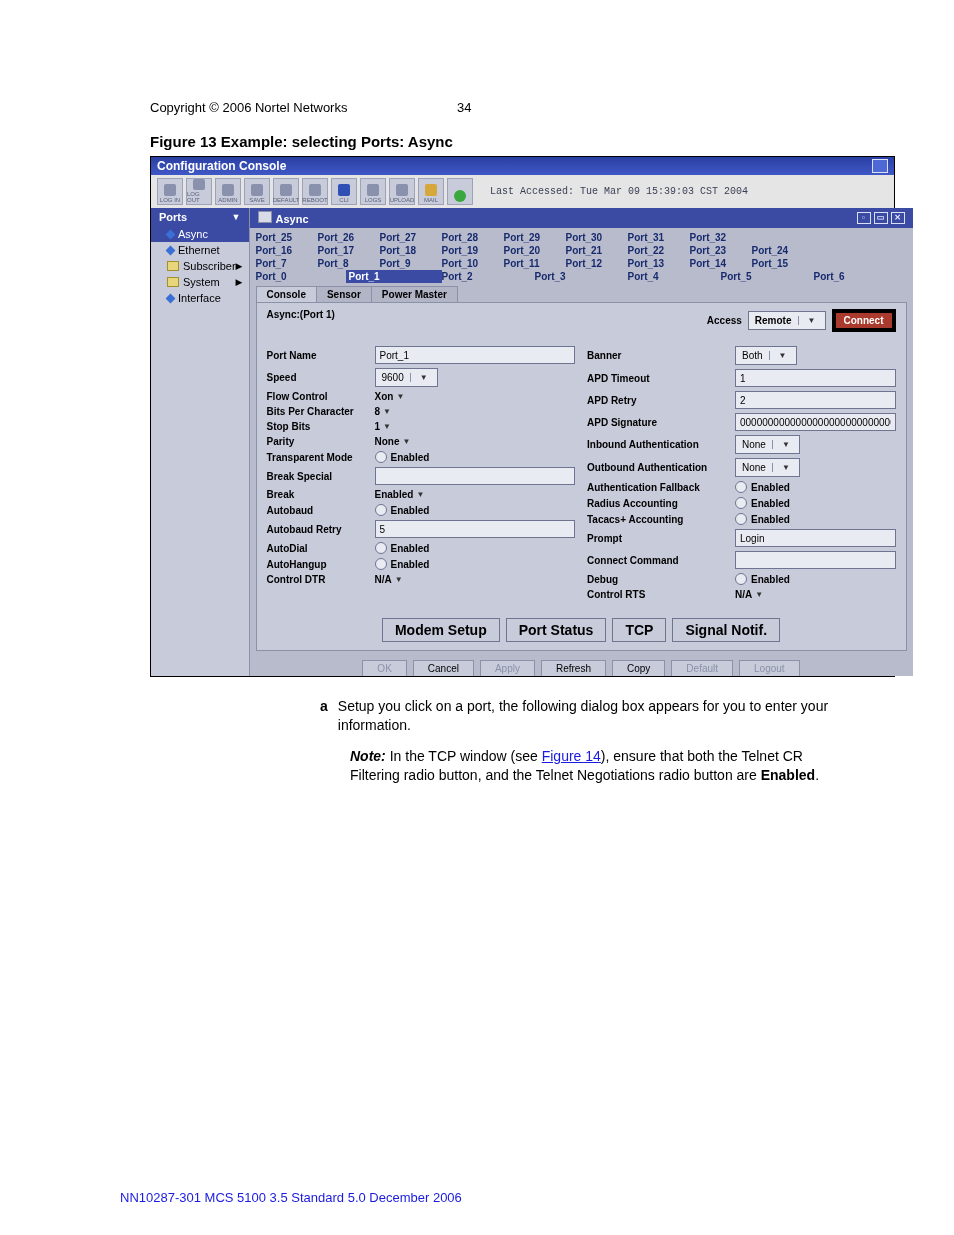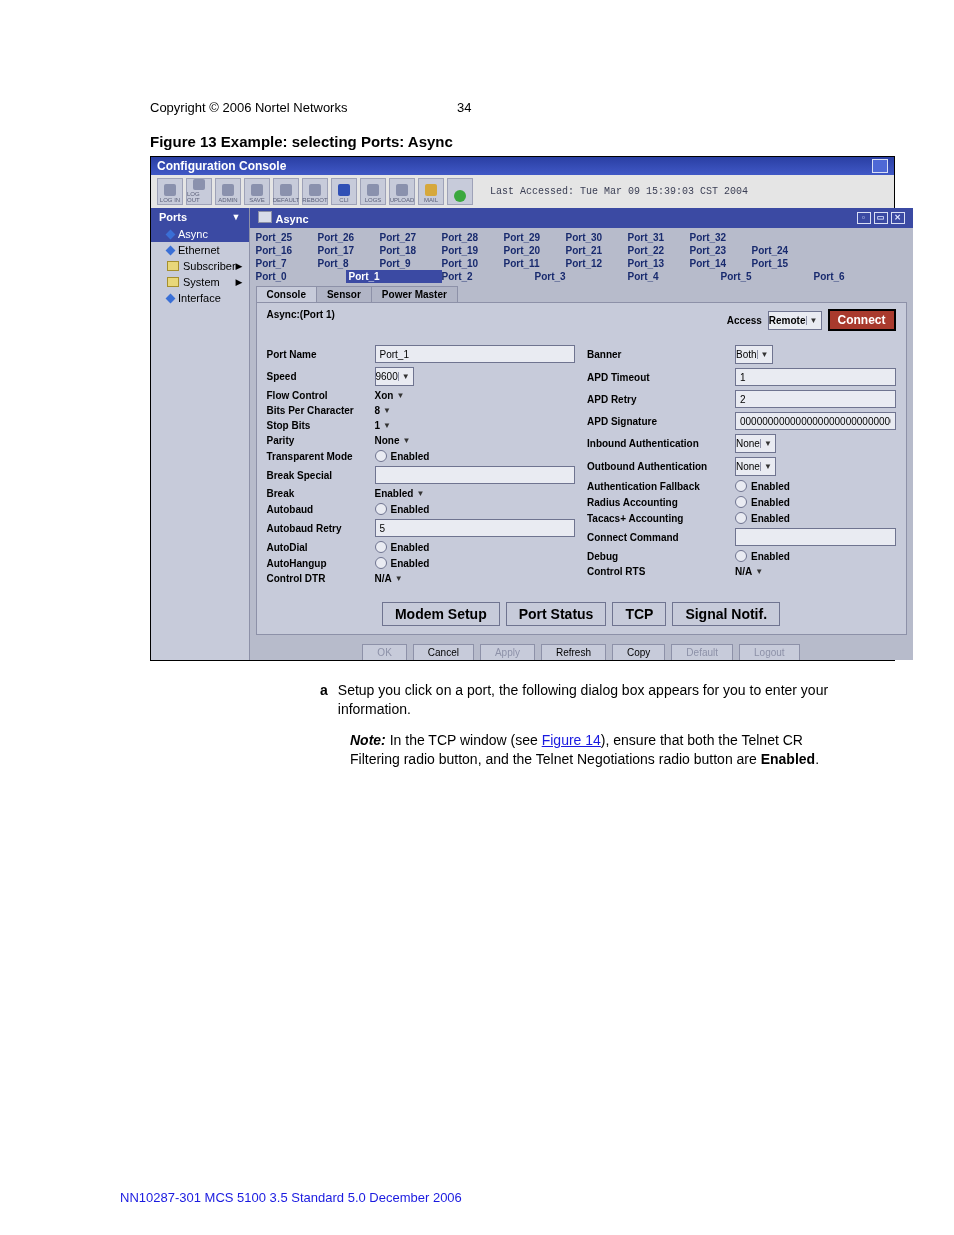--- a/index.html
+++ b/index.html
@@ -37,23 +37,23 @@
   .ports .cell{width:62px;padding:1px 0;cursor:pointer}
   .ports .cell.sel{background:#3b4aa3;color:#fff;padding-left:3px;margin-left:-3px}
   .ports .row.last .cell{width:93px}
   .tabs{display:flex;padding:0 6px}
   .tabs .tab{background:#c7cbda;border:1px solid #8d91a8;border-bottom:none;font-size:10px;font-weight:bold;padding:2px 10px;margin-right:-1px;cursor:pointer}
   .tabs .tab.inact{background:#b1b5c6}
   .panel{margin:0 6px 6px 6px;border:1px solid #8d91a8;background:#c7cbda;padding:6px 10px 8px 10px}
   .panel .top{display:flex;justify-content:space-between;font-size:10px;font-weight:bold;margin-bottom:14px}
   .panel .top .right{display:flex;align-items:center;gap:6px}
   .sel-box{display:inline-flex;align-items:center;border:1px solid #6f7490;background:#e9ebf2;height:17px;font-size:10px}
-  .sel-box span{padding:0 0}
+  .sel-box span{padding:0 6px}
   .sel-box .dd{border-left:1px solid #8d91a8;width:14px;text-align:center;font-size:8px;color:#333}
-  .btn{background:#a93a2d;color:#fff;border:2px solid #000000;font-size:12px;font-weight:bold;padding:2px 8px;cursor:pointer}
+  .btn{background:#a93a2d;color:#fff;border:4px solid #000000;font-size:10px;font-weight:bold;padding:2px 8px;cursor:pointer}
   .btn.or{background:#d68b2a;border-color:#a3651a;padding:1px 4px}
   .grid{display:flex;gap:12px}
   .col{flex:1}
   .frow{display:flex;align-items:center;margin-bottom:4px;font-size:10px}
   .frow .lab{width:108px;font-weight:bold}
   .frow .lab2{width:148px;font-weight:bold}
   .inp{border:1px solid #6f7490;background:#e9ebf2;height:16px;font-size:10px;padding:0 4px;flex:1;min-width:60px}
   .dd-small{display:inline-flex;align-items:center;font-size:10px;gap:3px}
   .dd-small .dd{font-size:8px;color:#333}
   .rad{display:inline-flex;align-items:center;gap:4px;font-size:10px}
@@ -346,20 +346,24 @@
                     </span>
                   </div>
                   <div class="frow">
                     <span class="lab2">Tacacs+ Accounting</span>
                     <span class="rad">
                       <span class="c"></span>
                       <b>Enabled</b>
                     </span>
                   </div>
                   <div class="frow">
+                    <span class="lab2">Prompt</span>
+                    <input class="inp" value="Login" style="">
+                  </div>
+                  <div class="frow">
                     <span class="lab2">Connect Command</span>
                     <input class="inp" style="">
                   </div>
                   <div class="frow">
                     <span class="lab2">Debug</span>
                     <span class="rad">
                       <span class="c"></span>
                       <b>Enabled</b>
                     </span>
                   </div>

